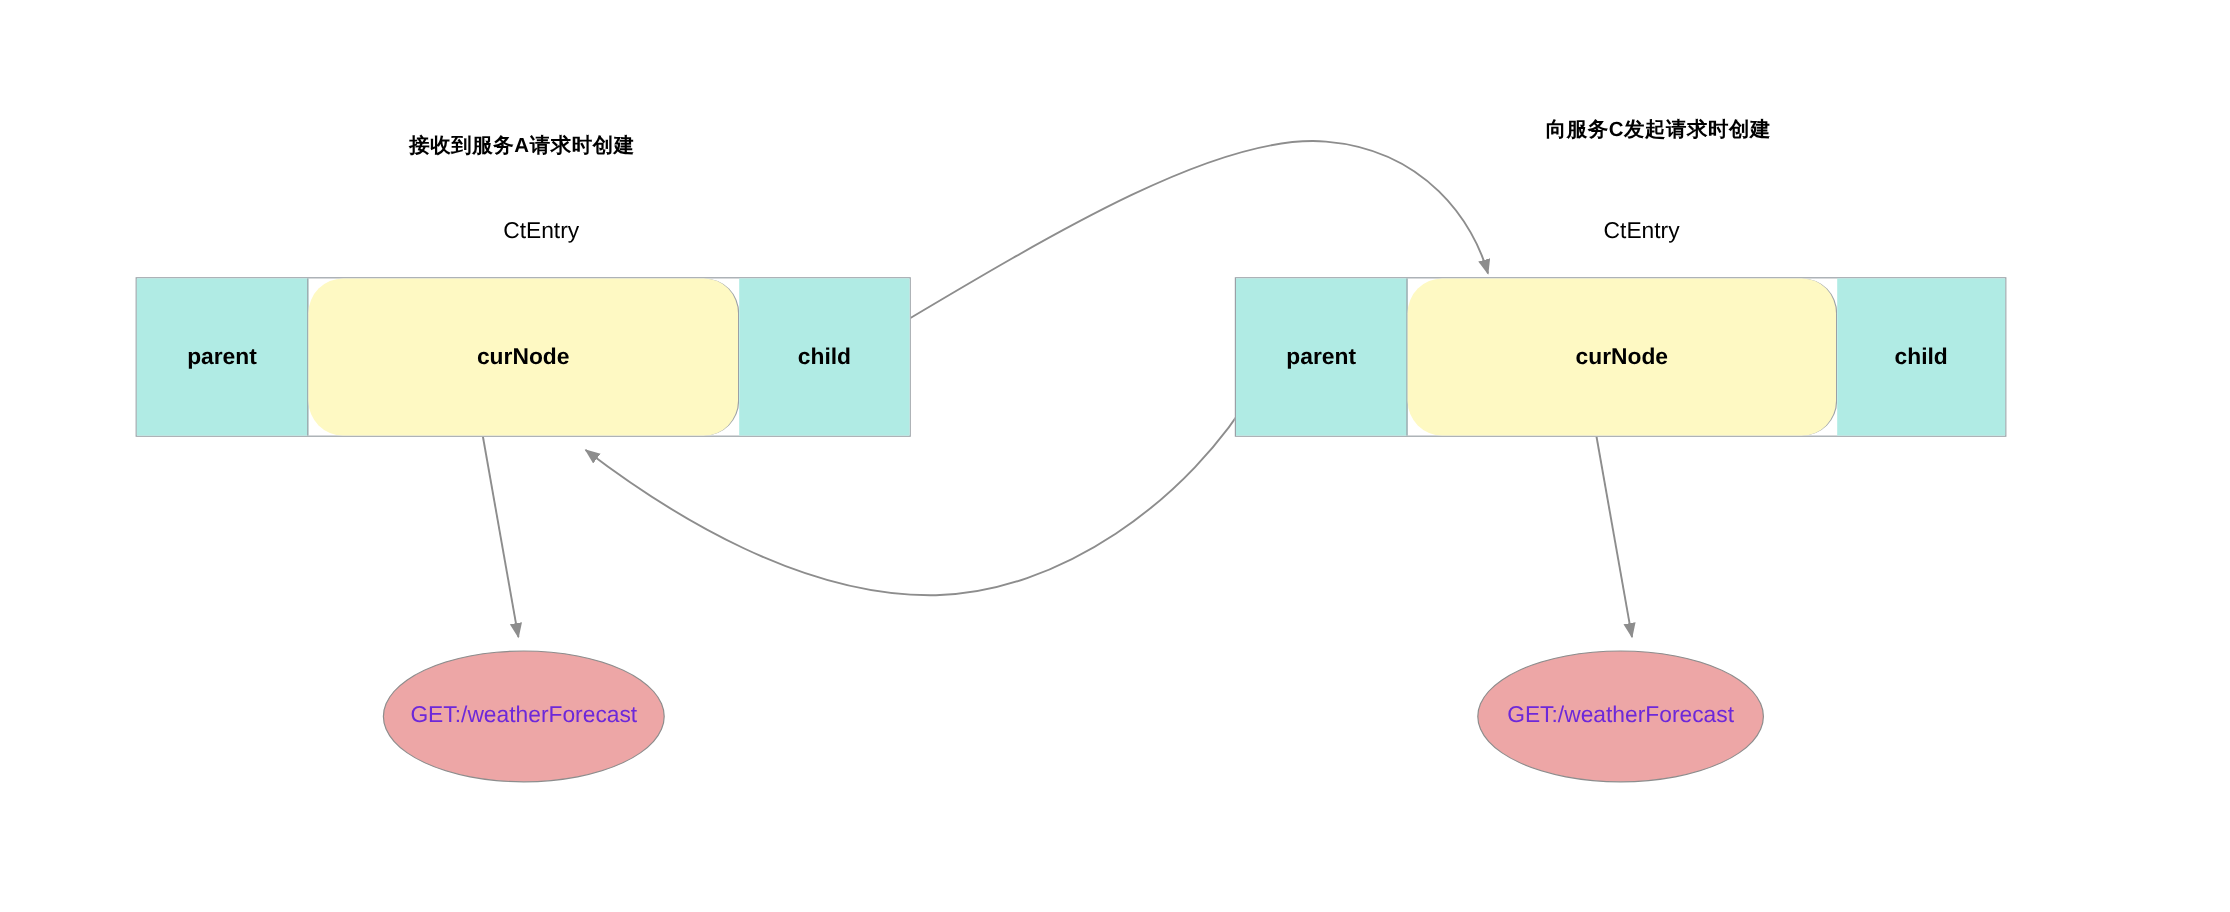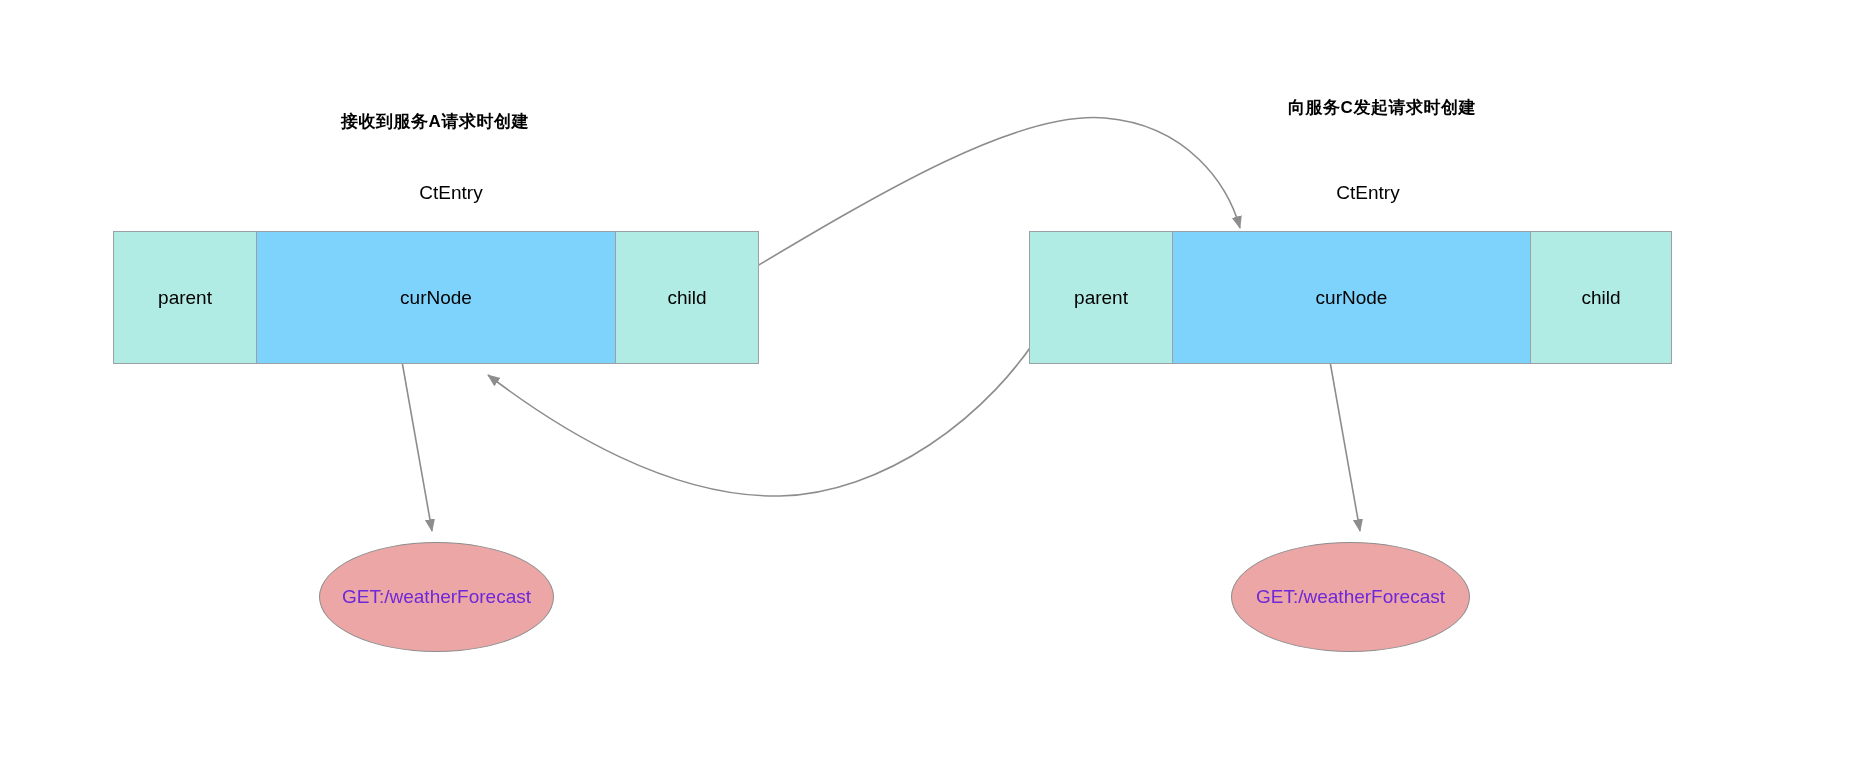--- a/index.html
+++ b/index.html
@@ -45,34 +45,35 @@
     transform: translateX(-50%);
     margin-left: 16px;
   }
 
   .entry-box {
     position: absolute;
     display: flex;
     box-sizing: border-box;
     border: 1.5px solid #9aa0a6;
     background: #ffffff;
+    font-weight: bold;
   }
   .cell {
     box-sizing: border-box;
     display: flex;
     align-items: center;
     justify-content: center;
     font-size: 19px;
     color: #000000;
     border-right: 1.5px solid #9aa0a6;
     overflow: hidden;
   }
   .cell:last-child { border-right: none; }
   .cell.parent { background: #b0ebe4; }
-  .cell.curnode { background: #7dd3fc; }
+  .cell.curnode { background: #fef9c3; border-radius: 29px; }
   .cell.child  { background: #b0ebe4; }
 
   .ellipse {
     position: absolute;
     box-sizing: border-box;
     border-radius: 50%;
     background: #eda6a6;
     border: 1.5px solid #8d8d8d;
     display: flex;
     align-items: center;

